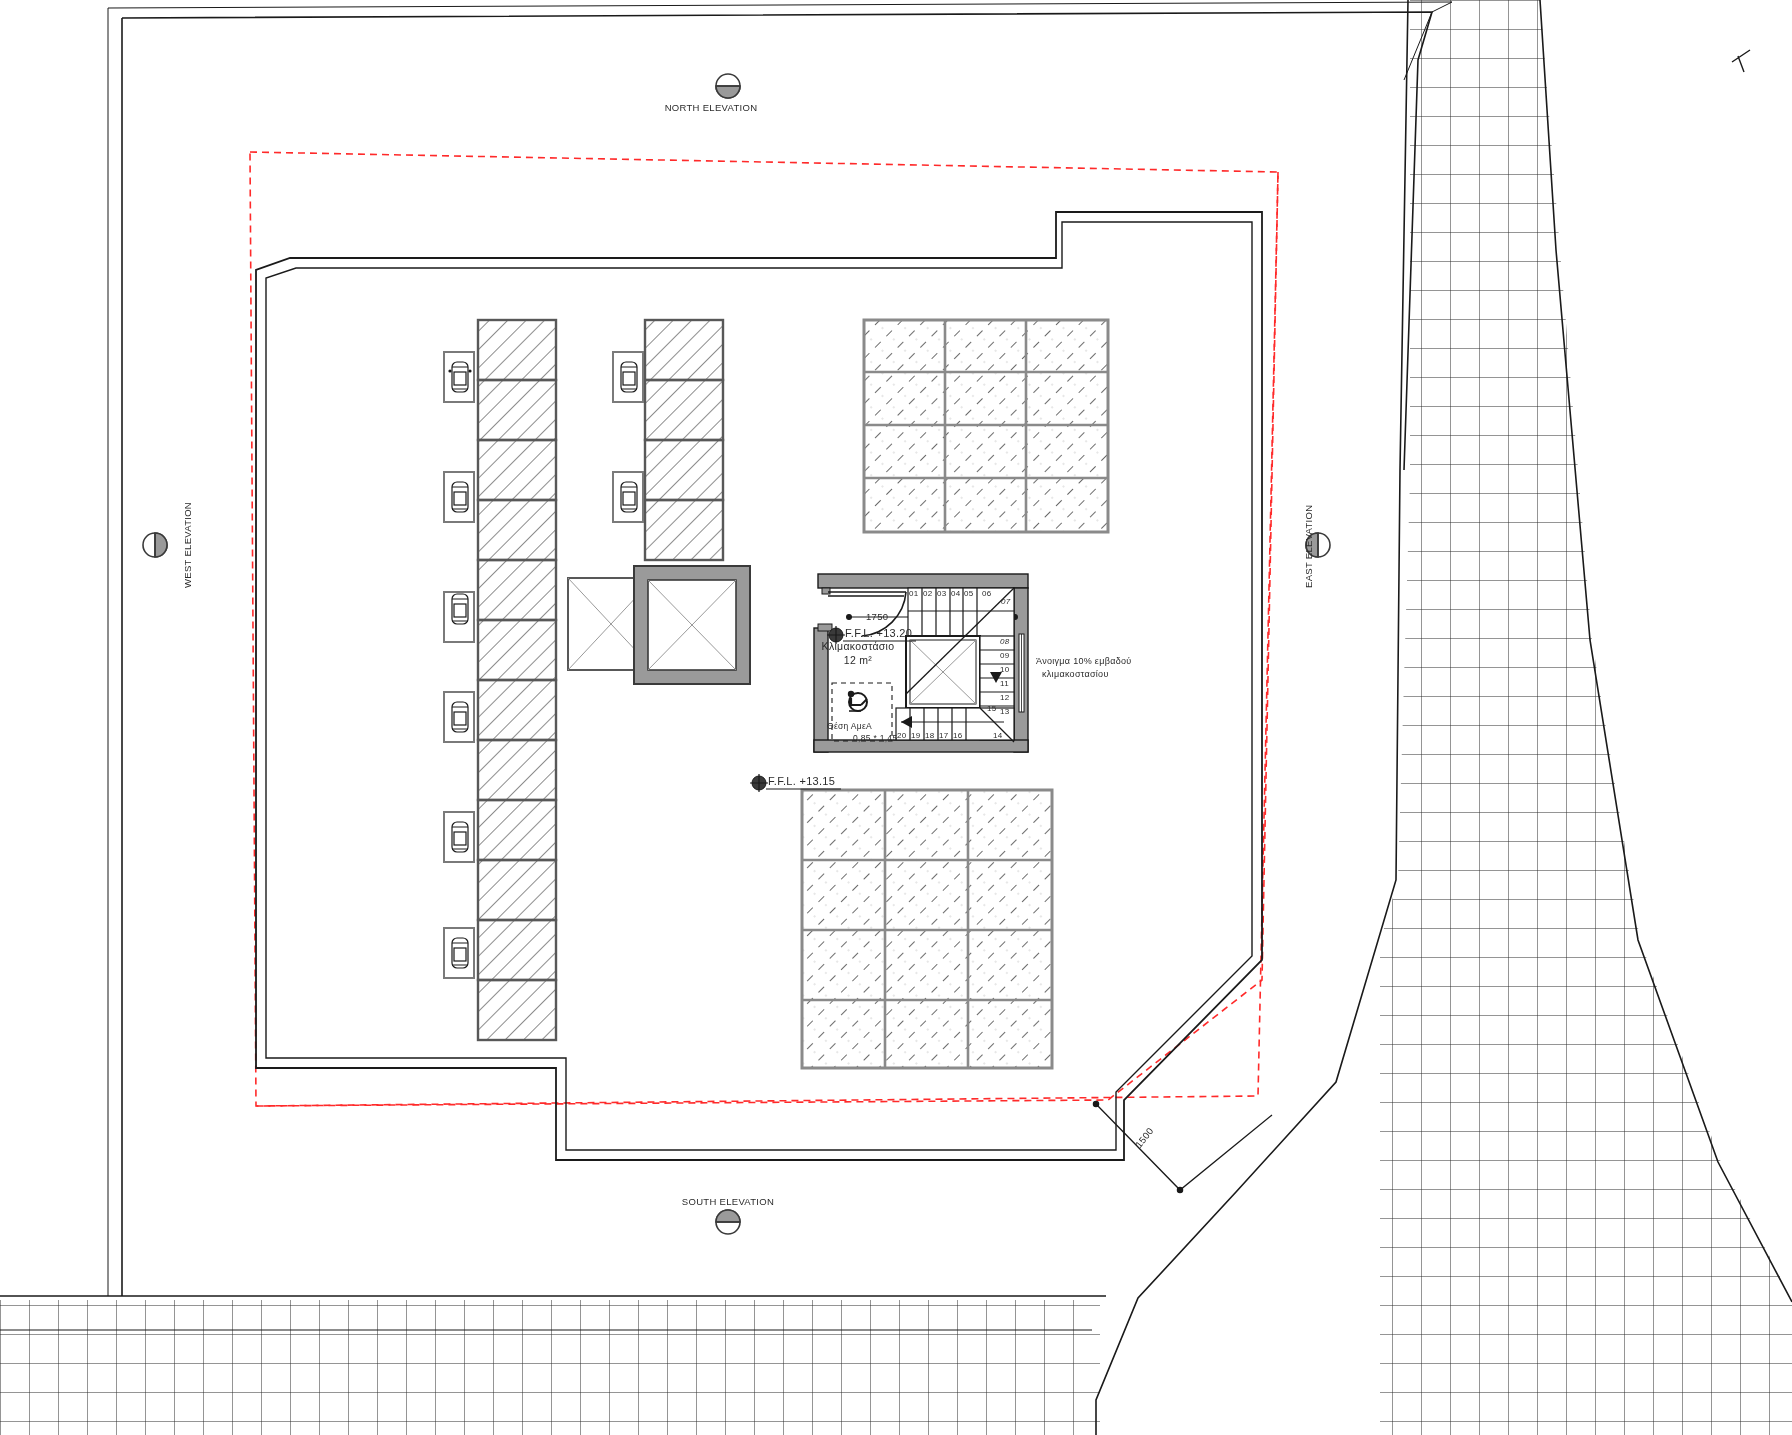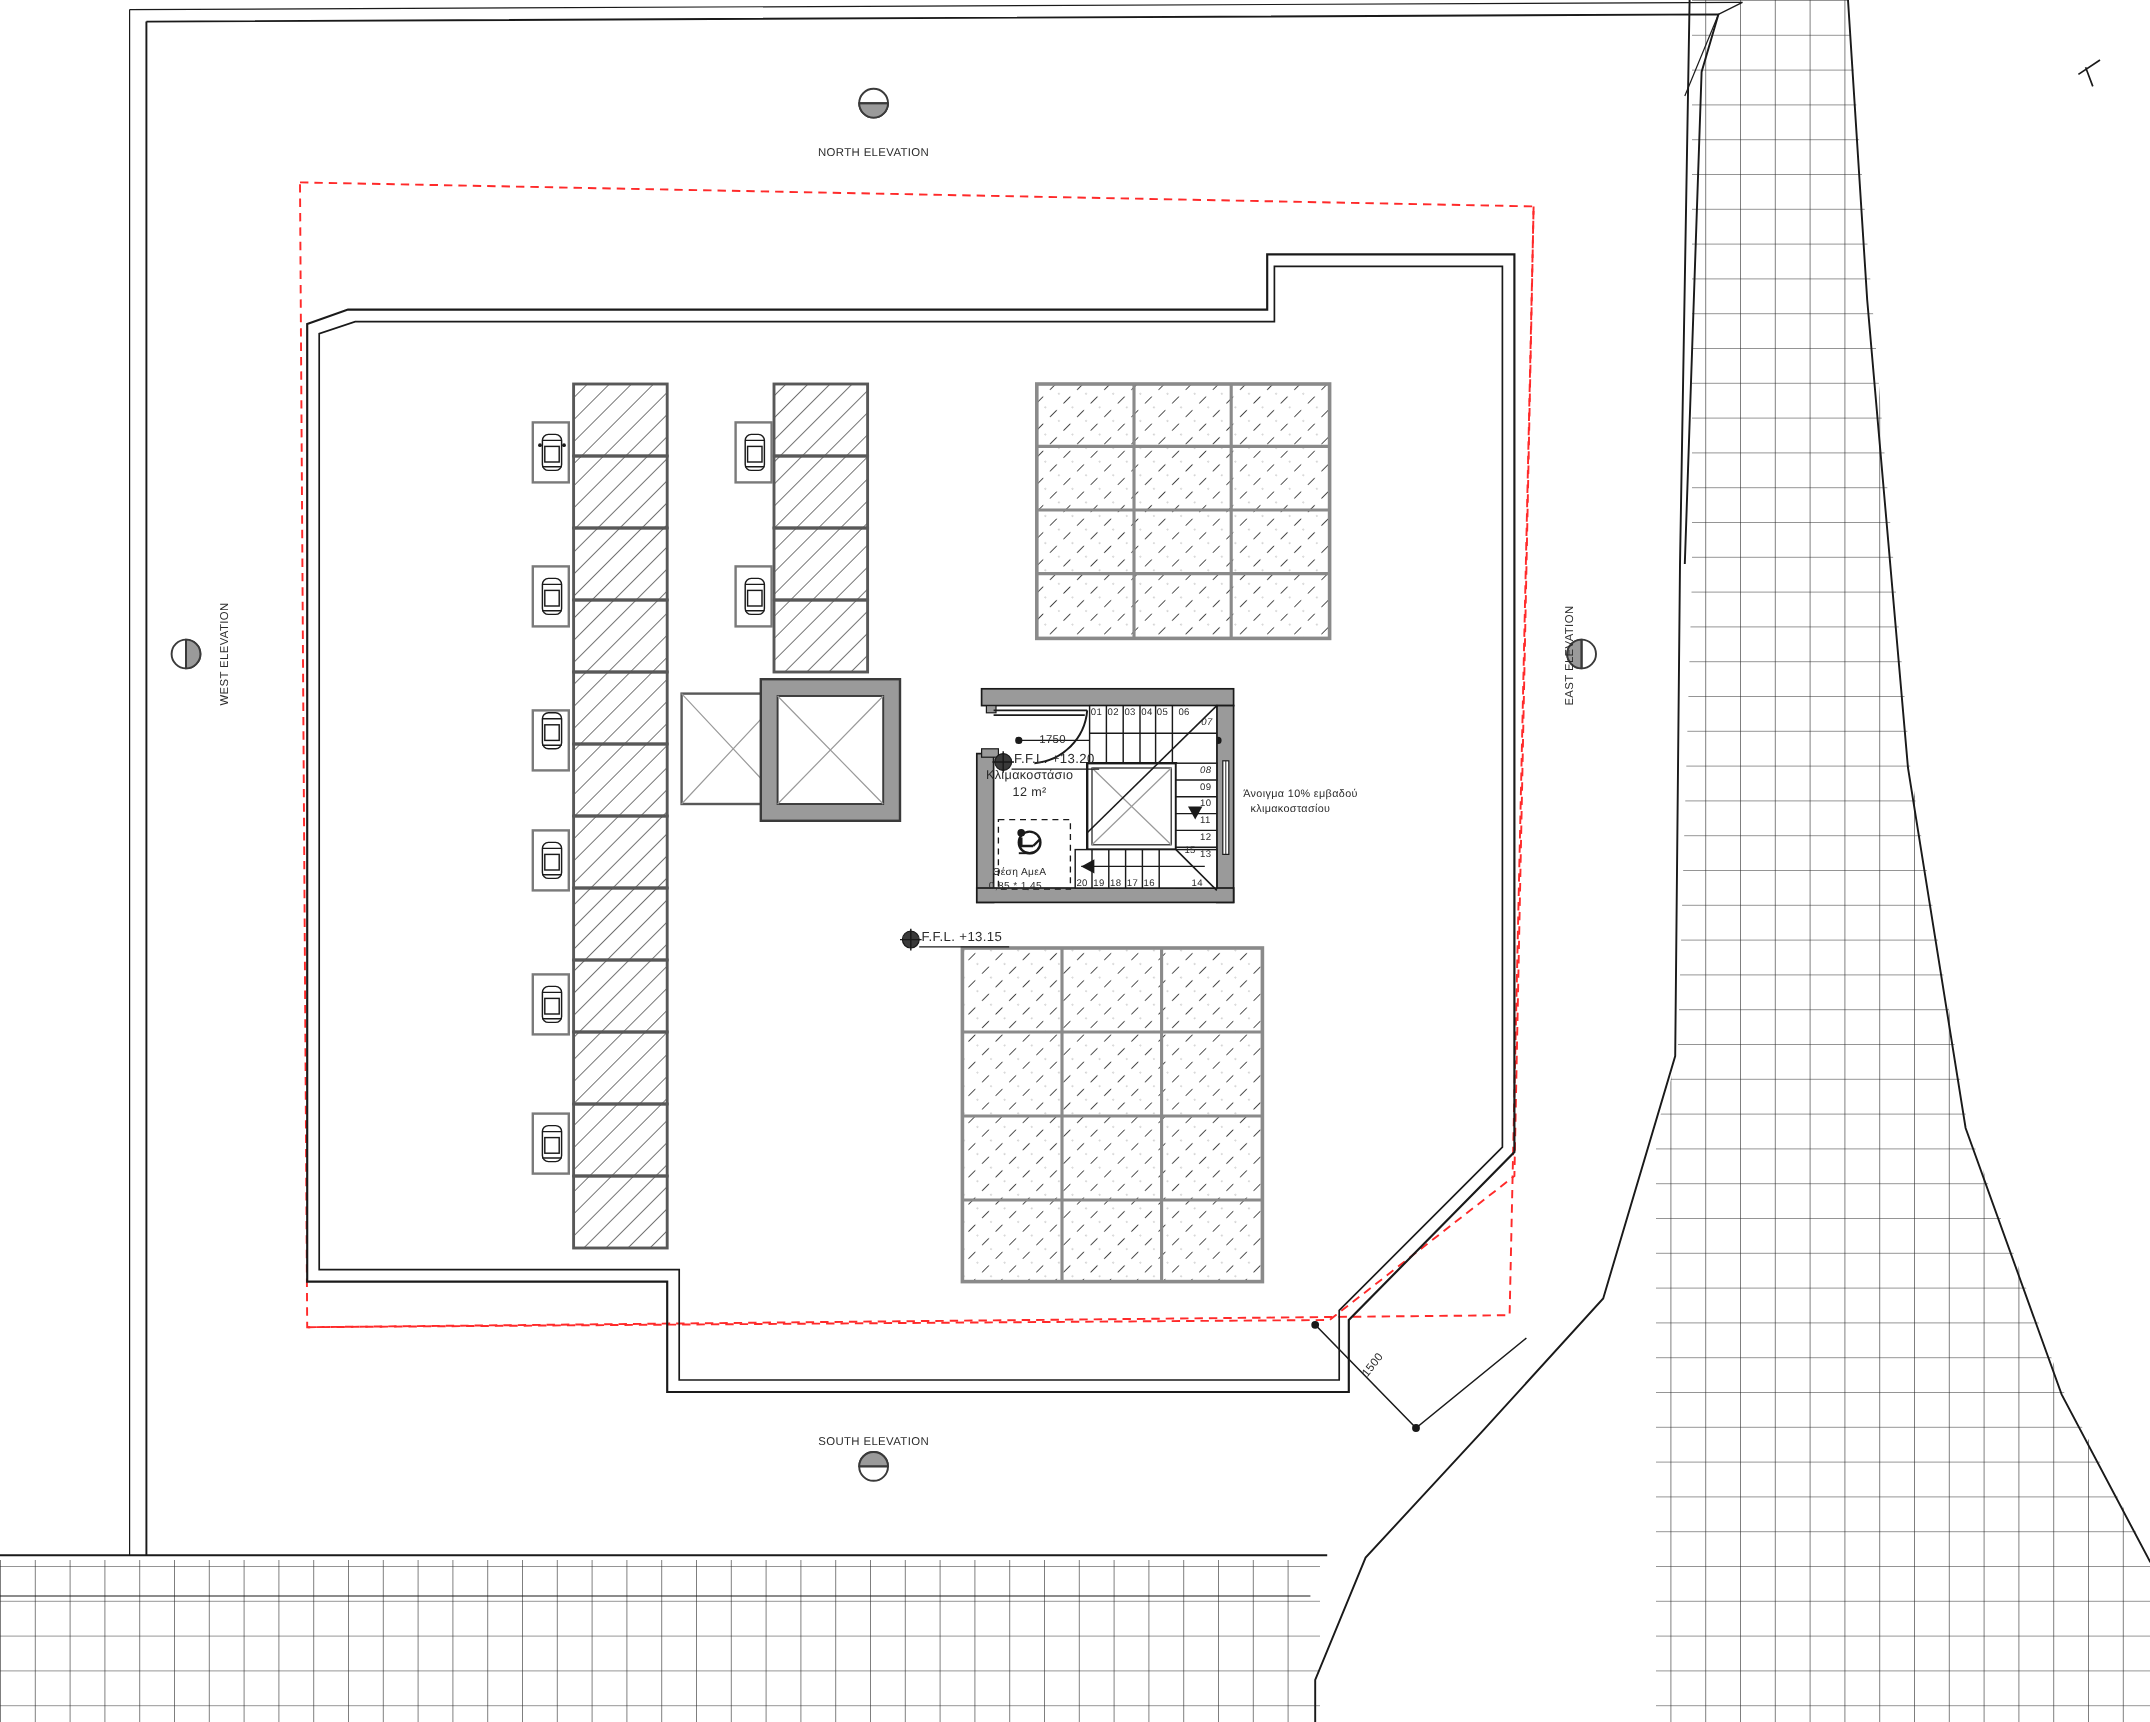--- a/index.html
+++ b/index.html
@@ -349,37 +349,37 @@
     </g>
 
     <g>
       <circle cx="1318" cy="545" r="12" fill="#ffffff"></circle>
       <path d="M1318 533 a12 12 0 0 0 0 24 z" fill="#9a9a9a"></path>
       <path d="M1318 533 V557"></path>
     </g>
   </g>
 </svg>
 
-<div class="lbl sm ctr" style="left:660px;top:102px;width:136px;margin-top:20px;">NORTH ELEVATION</div>
+<div class="lbl sm ctr" style="left:643px;top:102px;width:136px;">NORTH ELEVATION</div>
 
 <div class="lbl sm ctr" style="left:660px;top:1196px;width:136px;">SOUTH ELEVATION</div>
 
 <div class="lbl sm vert" style="left:182px;top:588px;">WEST ELEVATION</div>
 
 <div class="lbl sm vert" style="left:1303px;top:588px;">EAST ELEVATION</div>
 
 <div class="lbl" style="left:845px;top:627px;font-size:11px;">F.F.L. +13.20</div>
 
 <div class="lbl ctr" style="left:808px;top:640px;width:100px;font-size:10.5px;">Κλιμακοστάσιο</div>
 
 <div class="lbl ctr" style="left:808px;top:654px;width:100px;font-size:10.5px;text-align:center;"><span>12 m²</span></div>
 
 <div class="lbl xs" style="left:827px;top:721px;font-size:8.5px;">Θέση ΑμεΑ</div>
 
-<div class="lbl xs" style="left:824px;top:733px;font-size:8.5px;">0,85 * 1,45</div>
+<div class="lbl xs" style="left:853px;top:733px;font-size:8.5px;">0,85 * 1,45</div>
 
 <div class="lbl xs" style="left:1036px;top:656px;font-size:9px;">Άνοιγμα 10% εμβαδού</div>
 
 <div class="lbl xs" style="left:1042px;top:669px;font-size:9px;">κλιμακοστασίου</div>
 
 <div class="lbl" style="left:768px;top:775px;font-size:11px;">F.F.L. +13.15</div>
 
 <div class="lbl xs" style="left:866px;top:611px;font-size:9.5px;">1750</div>
 
 <div class="lbl xs" style="left:1133px;top:1143px;font-size:9.5px;transform:rotate(-52deg);transform-origin:left top;">1500</div>

